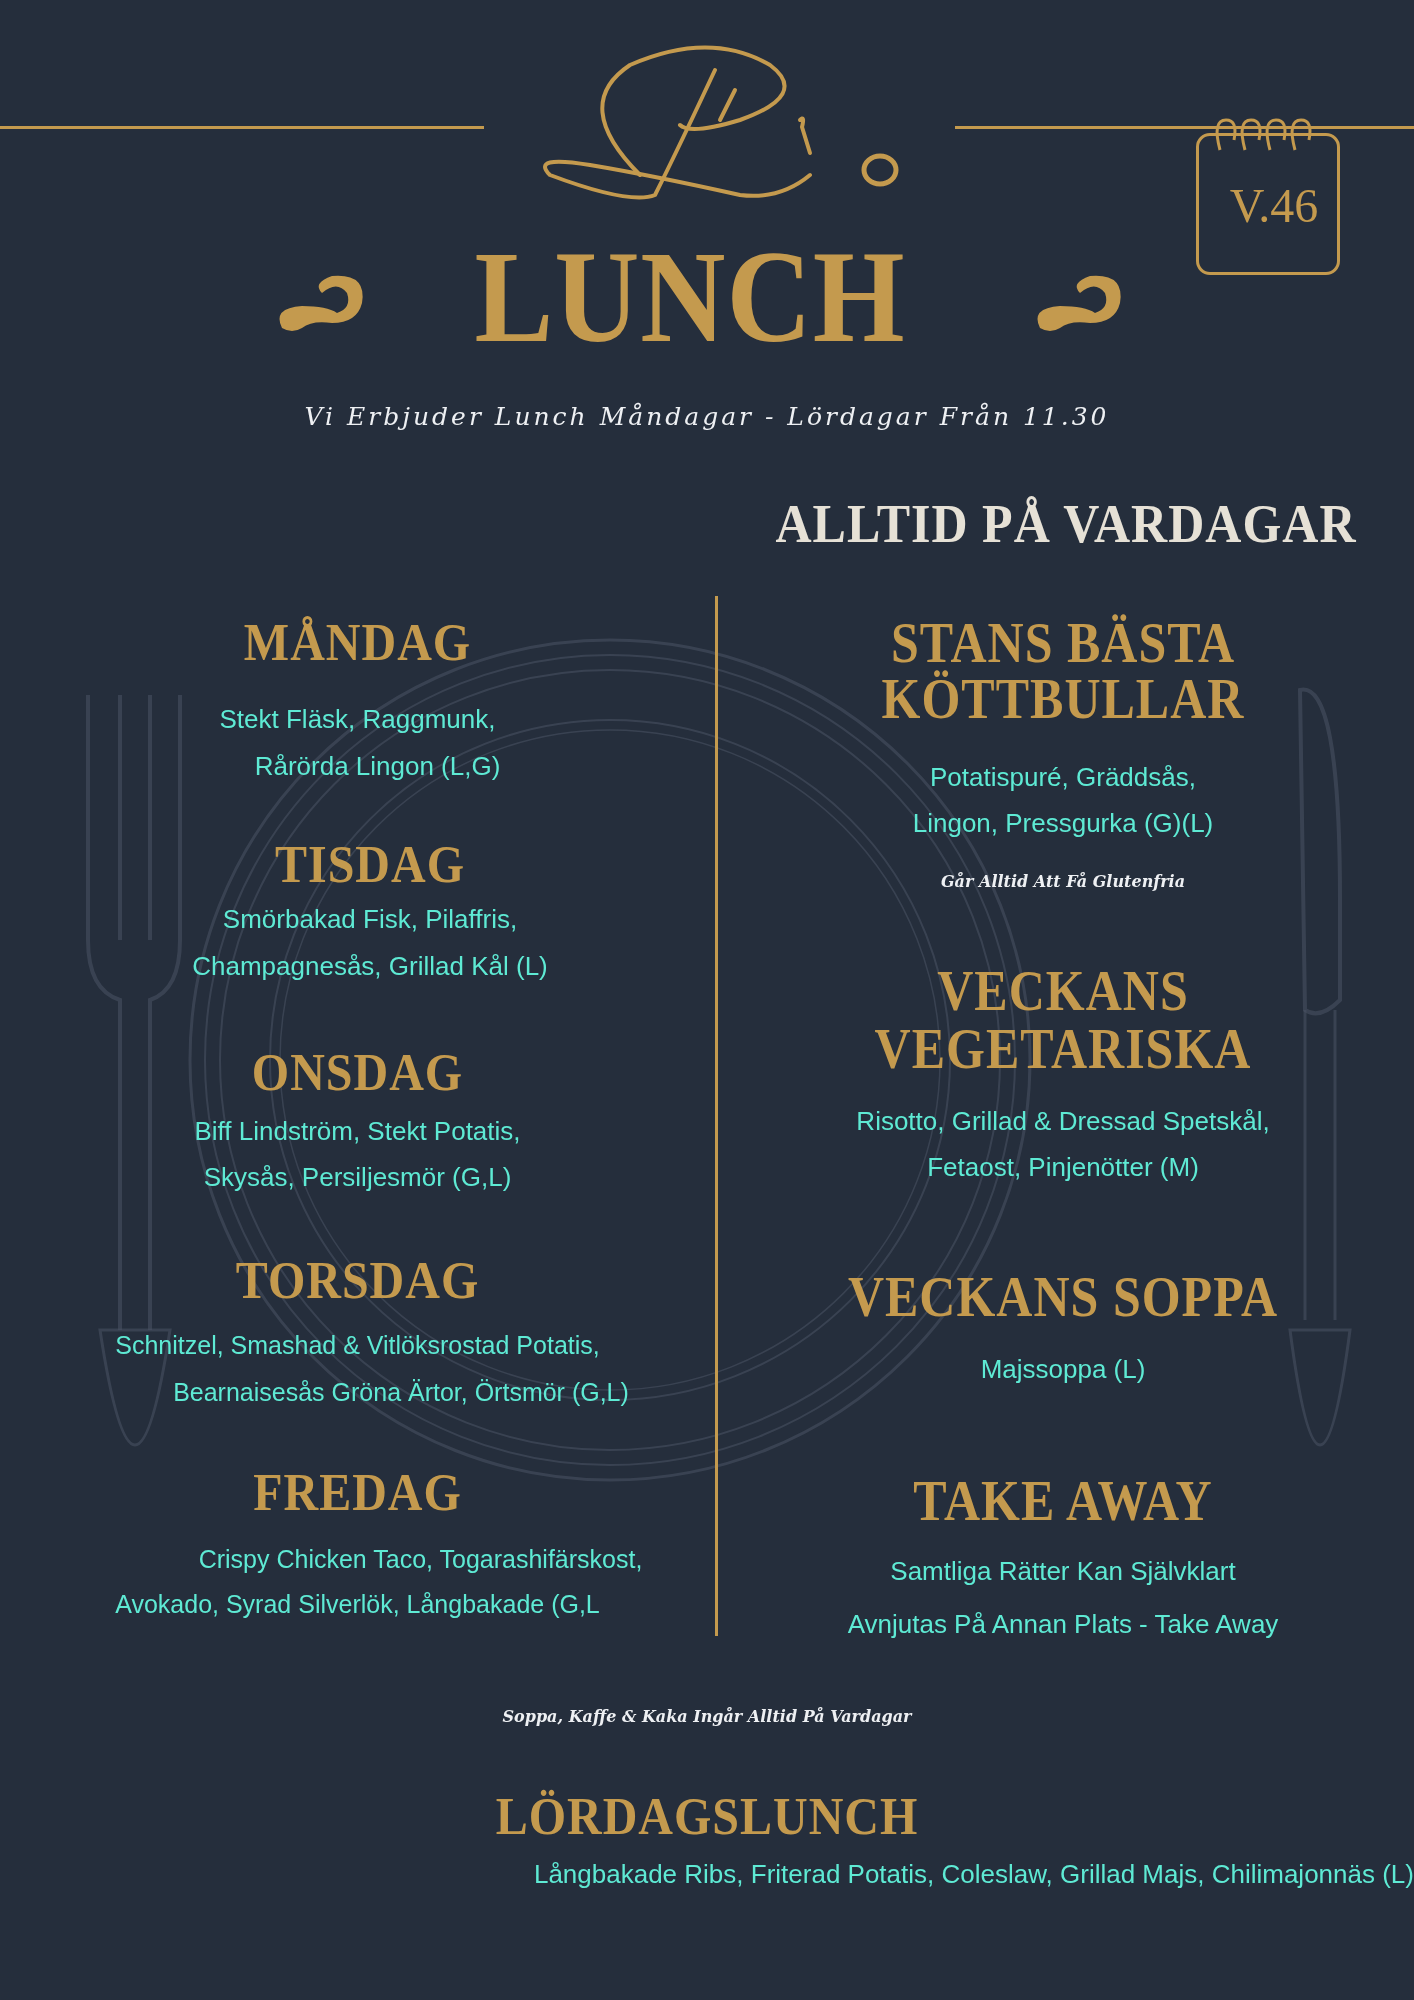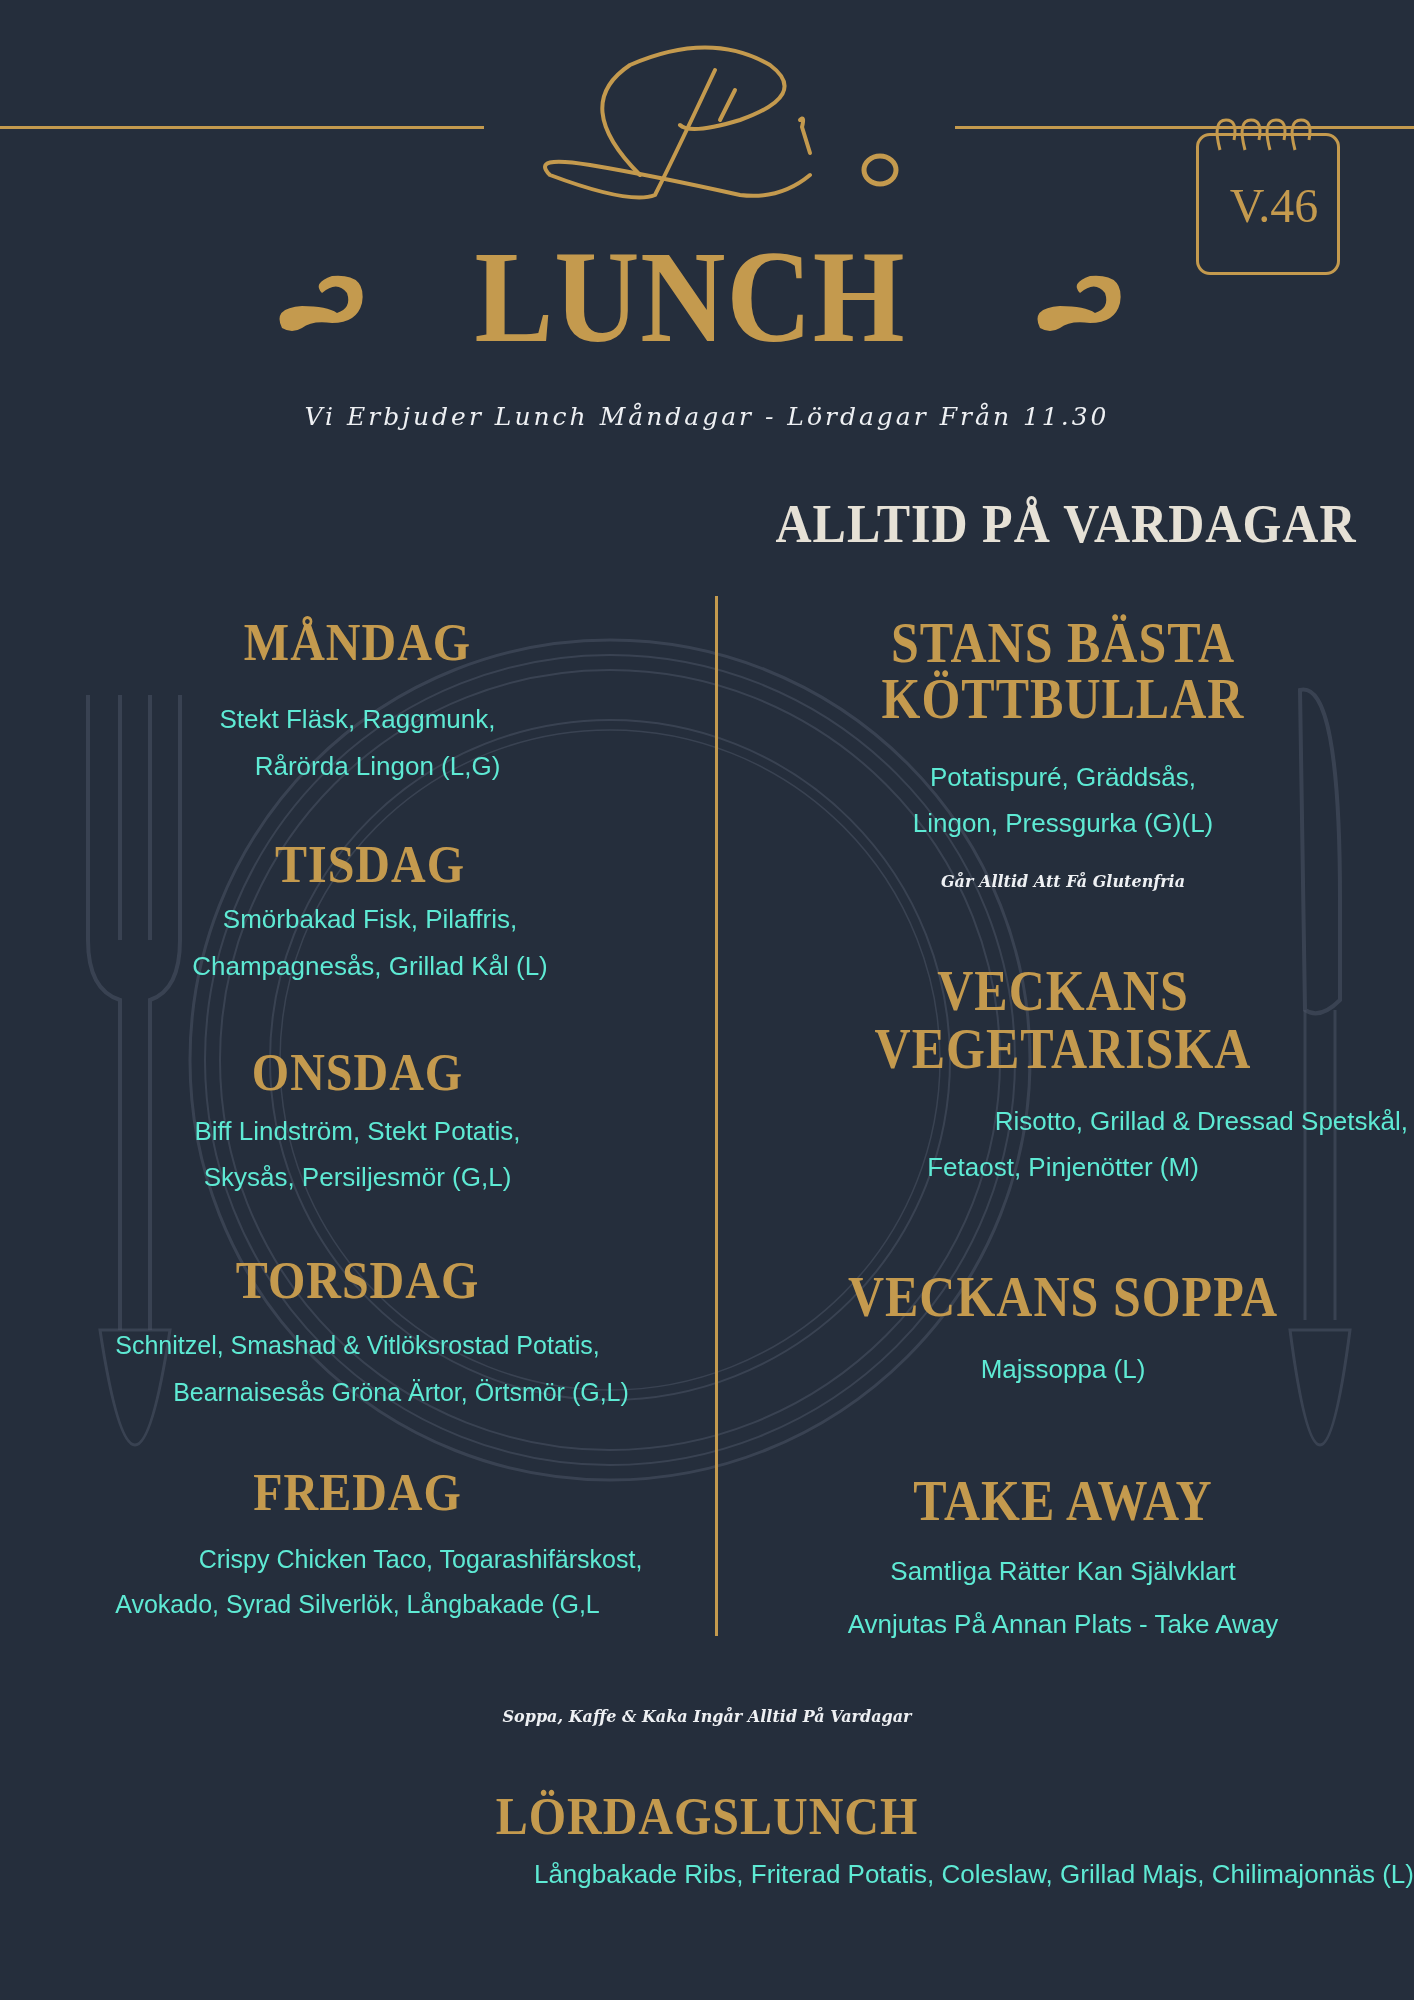--- a/index.html
+++ b/index.html
@@ -120,21 +120,21 @@
 
 <div class="abs" style="left:718px; top:0; width:696px;">
   <div class="abs center heading" style="left:0; width:690px; top:614px; font-size:50px;">STANS BÄSTA</div>
   <div class="abs center heading" style="left:0; width:690px; top:670px; font-size:50px;">KÖTTBULLAR</div>
   <div class="abs center dish" style="left:0; width:690px; top:756px;">Potatispuré, Gräddsås,</div>
   <div class="abs center dish" style="left:0; width:690px; top:802px;">Lingon, Pressgurka (G)(L)</div>
   <div class="abs center note-italic" style="left:0; width:690px; top:872px;">Går Alltid Att Få Glutenfria</div>
 
   <div class="abs center heading" style="left:0; width:690px; top:962px; font-size:50px;">VECKANS</div>
   <div class="abs center heading" style="left:0; width:690px; top:1020px; font-size:50px;">VEGETARISKA</div>
-  <div class="abs center dish" style="left:0; width:690px; top:1100px;text-align:right;">Risotto, Grillad &amp; Dressad Spetskål,</div>
+  <div class="abs center dish" style="left:0; width:690px; top:1100px;">Risotto, Grillad &amp; Dressad Spetskål,</div>
   <div class="abs center dish" style="left:0; width:690px; top:1146px;">Fetaost, Pinjenötter (M)</div>
 
   <div class="abs center heading" style="left:0; width:690px; top:1268px; font-size:50px;">VECKANS SOPPA</div>
   <div class="abs center dish" style="left:0; width:690px; top:1348px;">Majssoppa (L)</div>
 
   <div class="abs center heading" style="left:0; width:690px; top:1472px; font-size:50px;">TAKE AWAY</div>
   <div class="abs center dish" style="left:0; width:690px; top:1550px;">Samtliga Rätter Kan Självklart</div>
   <div class="abs center dish" style="left:0; width:690px; top:1603px;">Avnjutas På Annan Plats - Take Away</div>
 </div>
 

